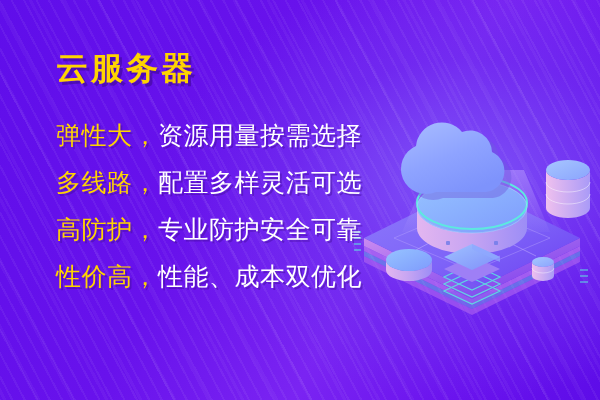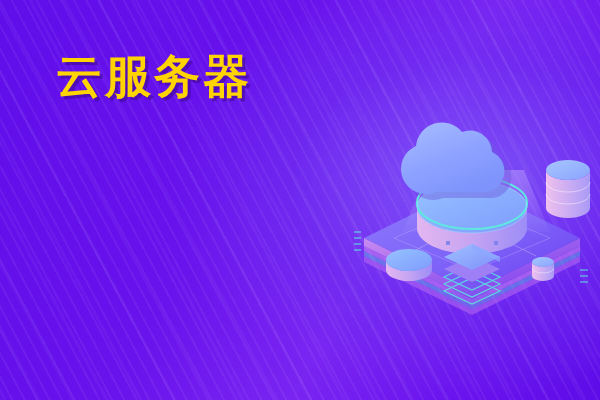--- a/index.html
+++ b/index.html
@@ -45,21 +45,21 @@
 
   
   .content {
     position: absolute;
     left: 56px;
     top: 52px;
     width: 360px;
     z-index: 6;
   }
   .title {
-    font-size: 46px;
+    font-size: 32px;
     font-weight: bold;
     color: #FFD400;
     letter-spacing: 3px;
     line-height: 1.05;
     margin: 0 0 26px 0;
     text-shadow: 3px 3px 0 rgba(60,8,140,0.55);
     white-space: nowrap;
   }
   .features {
     display: block;
@@ -220,15 +220,34 @@
         <path d="M226,160 h8"></path>
           <path d="M226,166 h8"></path>
           <path d="M226,172 h8"></path>
       </g>
     </svg>
   </div>
 
   <div class="content">
     <h1 class="title">云服务器</h1>
 
+    <div class="features">
+
+      <div class="feature-line">
+        <span class="f-key">弹性大，</span><span class="f-val">资源用量按需选择</span>
+      </div>
+
+      <div class="feature-line">
+        <span class="f-key">多线路，</span><span class="f-val">配置多样灵活可选</span>
+      </div>
+
+      <div class="feature-line">
+        <span class="f-key">高防护，</span><span class="f-val">专业防护安全可靠</span>
+      </div>
+
+      <div class="feature-line">
+        <span class="f-key">性价高，</span><span class="f-val">性能、成本双优化</span>
+      </div>
+
+    </div>
   </div>
 
 </div>
 
 </body></html>

